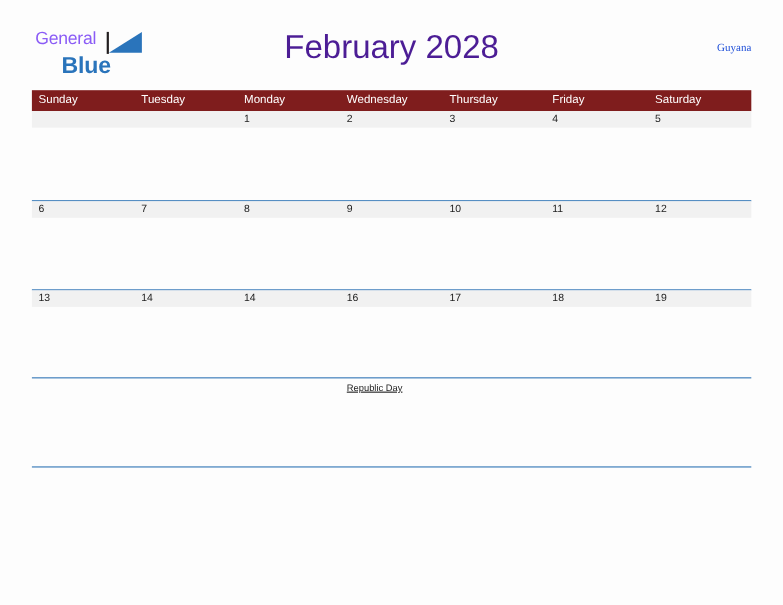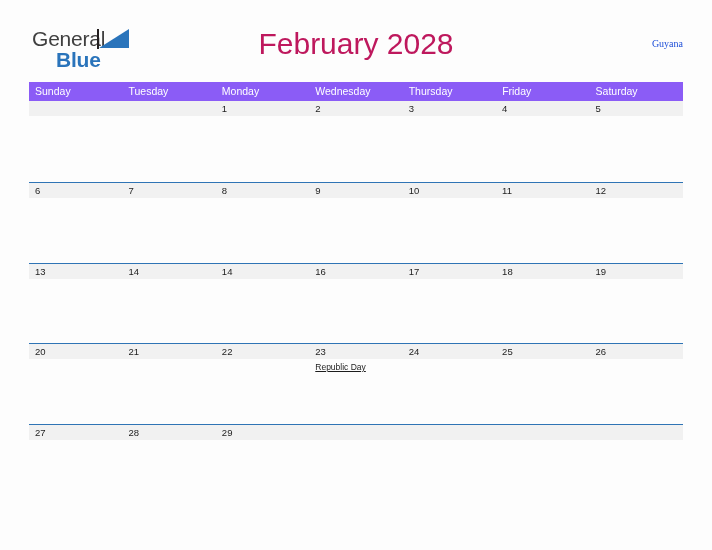--- a/index.html
+++ b/index.html
@@ -35,23 +35,23 @@
     width: 120px;
     height: 44px;
     line-height: 1;
     user-select: none;
   }
   .logo-general {
     position: absolute;
     left: 0;
     top: 0;
     font-family: "Liberation Sans", sans-serif;
-    font-size: 21px;
+    font-size: 16px;
     font-weight: 400;
-    color: #404040;
+    color: #8b5cf6;
     letter-spacing: -0.2px;
   }
   .logo-blue {
     position: absolute;
     left: 24px;
     top: 21px;
     font-family: "Liberation Sans", sans-serif;
     font-size: 21px;
     font-weight: 700;
     color: #2a74bb;
@@ -78,21 +78,21 @@
 
   .cal-title {
     position: absolute;
     left: 0;
     right: 0;
     top: 7px;
     text-align: center;
     font-family: "Liberation Sans", sans-serif;
     font-size: 30px;
     font-weight: 400;
-    color: #be185d;
+    color: #4c1d95;
     letter-spacing: 0px;
   }
 
   .country {
     position: absolute;
     right: 0;
     top: 18px;
     font-family: Liberation Serif, serif;
     font-size: 10px;
     color: #1d4ed8;
@@ -100,23 +100,22 @@
 
   
   .calendar {
     margin: 6px 29px 0 29px;
     width: 654px;
     box-sizing: border-box;
   }
 
   .dow-row {
     display: flex;
-    background: #8b5cf6;
+    background: #7f1d1d;
     height: 19px;
-    justify-content: center;
   }
   .dow-cell {
     flex: 1 1 0;
     color: #ffffff;
     font-size: 10.5px;
     line-height: 19px;
     padding-left: 6px;
     box-sizing: border-box;
     white-space: nowrap;
   }
@@ -292,29 +291,20 @@
         <div class="event-cell">
             <span class="event-text"></span>
           </div>
         <div class="event-cell">
             <span class="event-text"></span>
           </div>
       </div>
     </div>
 
     <div class="week-row">
-      <div class="num-band">
-        <div class="num-cell">20</div>
-        <div class="num-cell">21</div>
-        <div class="num-cell">22</div>
-        <div class="num-cell">23</div>
-        <div class="num-cell">24</div>
-        <div class="num-cell">25</div>
-        <div class="num-cell">26</div>
-      </div>
       <div class="event-band">
         <div class="event-cell">
             <span class="event-text"></span>
           </div>
         <div class="event-cell">
             <span class="event-text"></span>
           </div>
         <div class="event-cell">
             <span class="event-text"></span>
           </div>
@@ -327,29 +317,20 @@
         <div class="event-cell">
             <span class="event-text"></span>
           </div>
         <div class="event-cell">
             <span class="event-text"></span>
           </div>
       </div>
     </div>
 
     <div class="week-row last">
-      <div class="num-band">
-        <div class="num-cell">27</div>
-        <div class="num-cell">28</div>
-        <div class="num-cell">29</div>
-        <div class="num-cell"></div>
-        <div class="num-cell"></div>
-        <div class="num-cell"></div>
-        <div class="num-cell"></div>
-      </div>
       <div class="event-band">
         <div class="event-cell">
             <span class="event-text"></span>
           </div>
         <div class="event-cell">
             <span class="event-text"></span>
           </div>
         <div class="event-cell">
             <span class="event-text"></span>
           </div>

